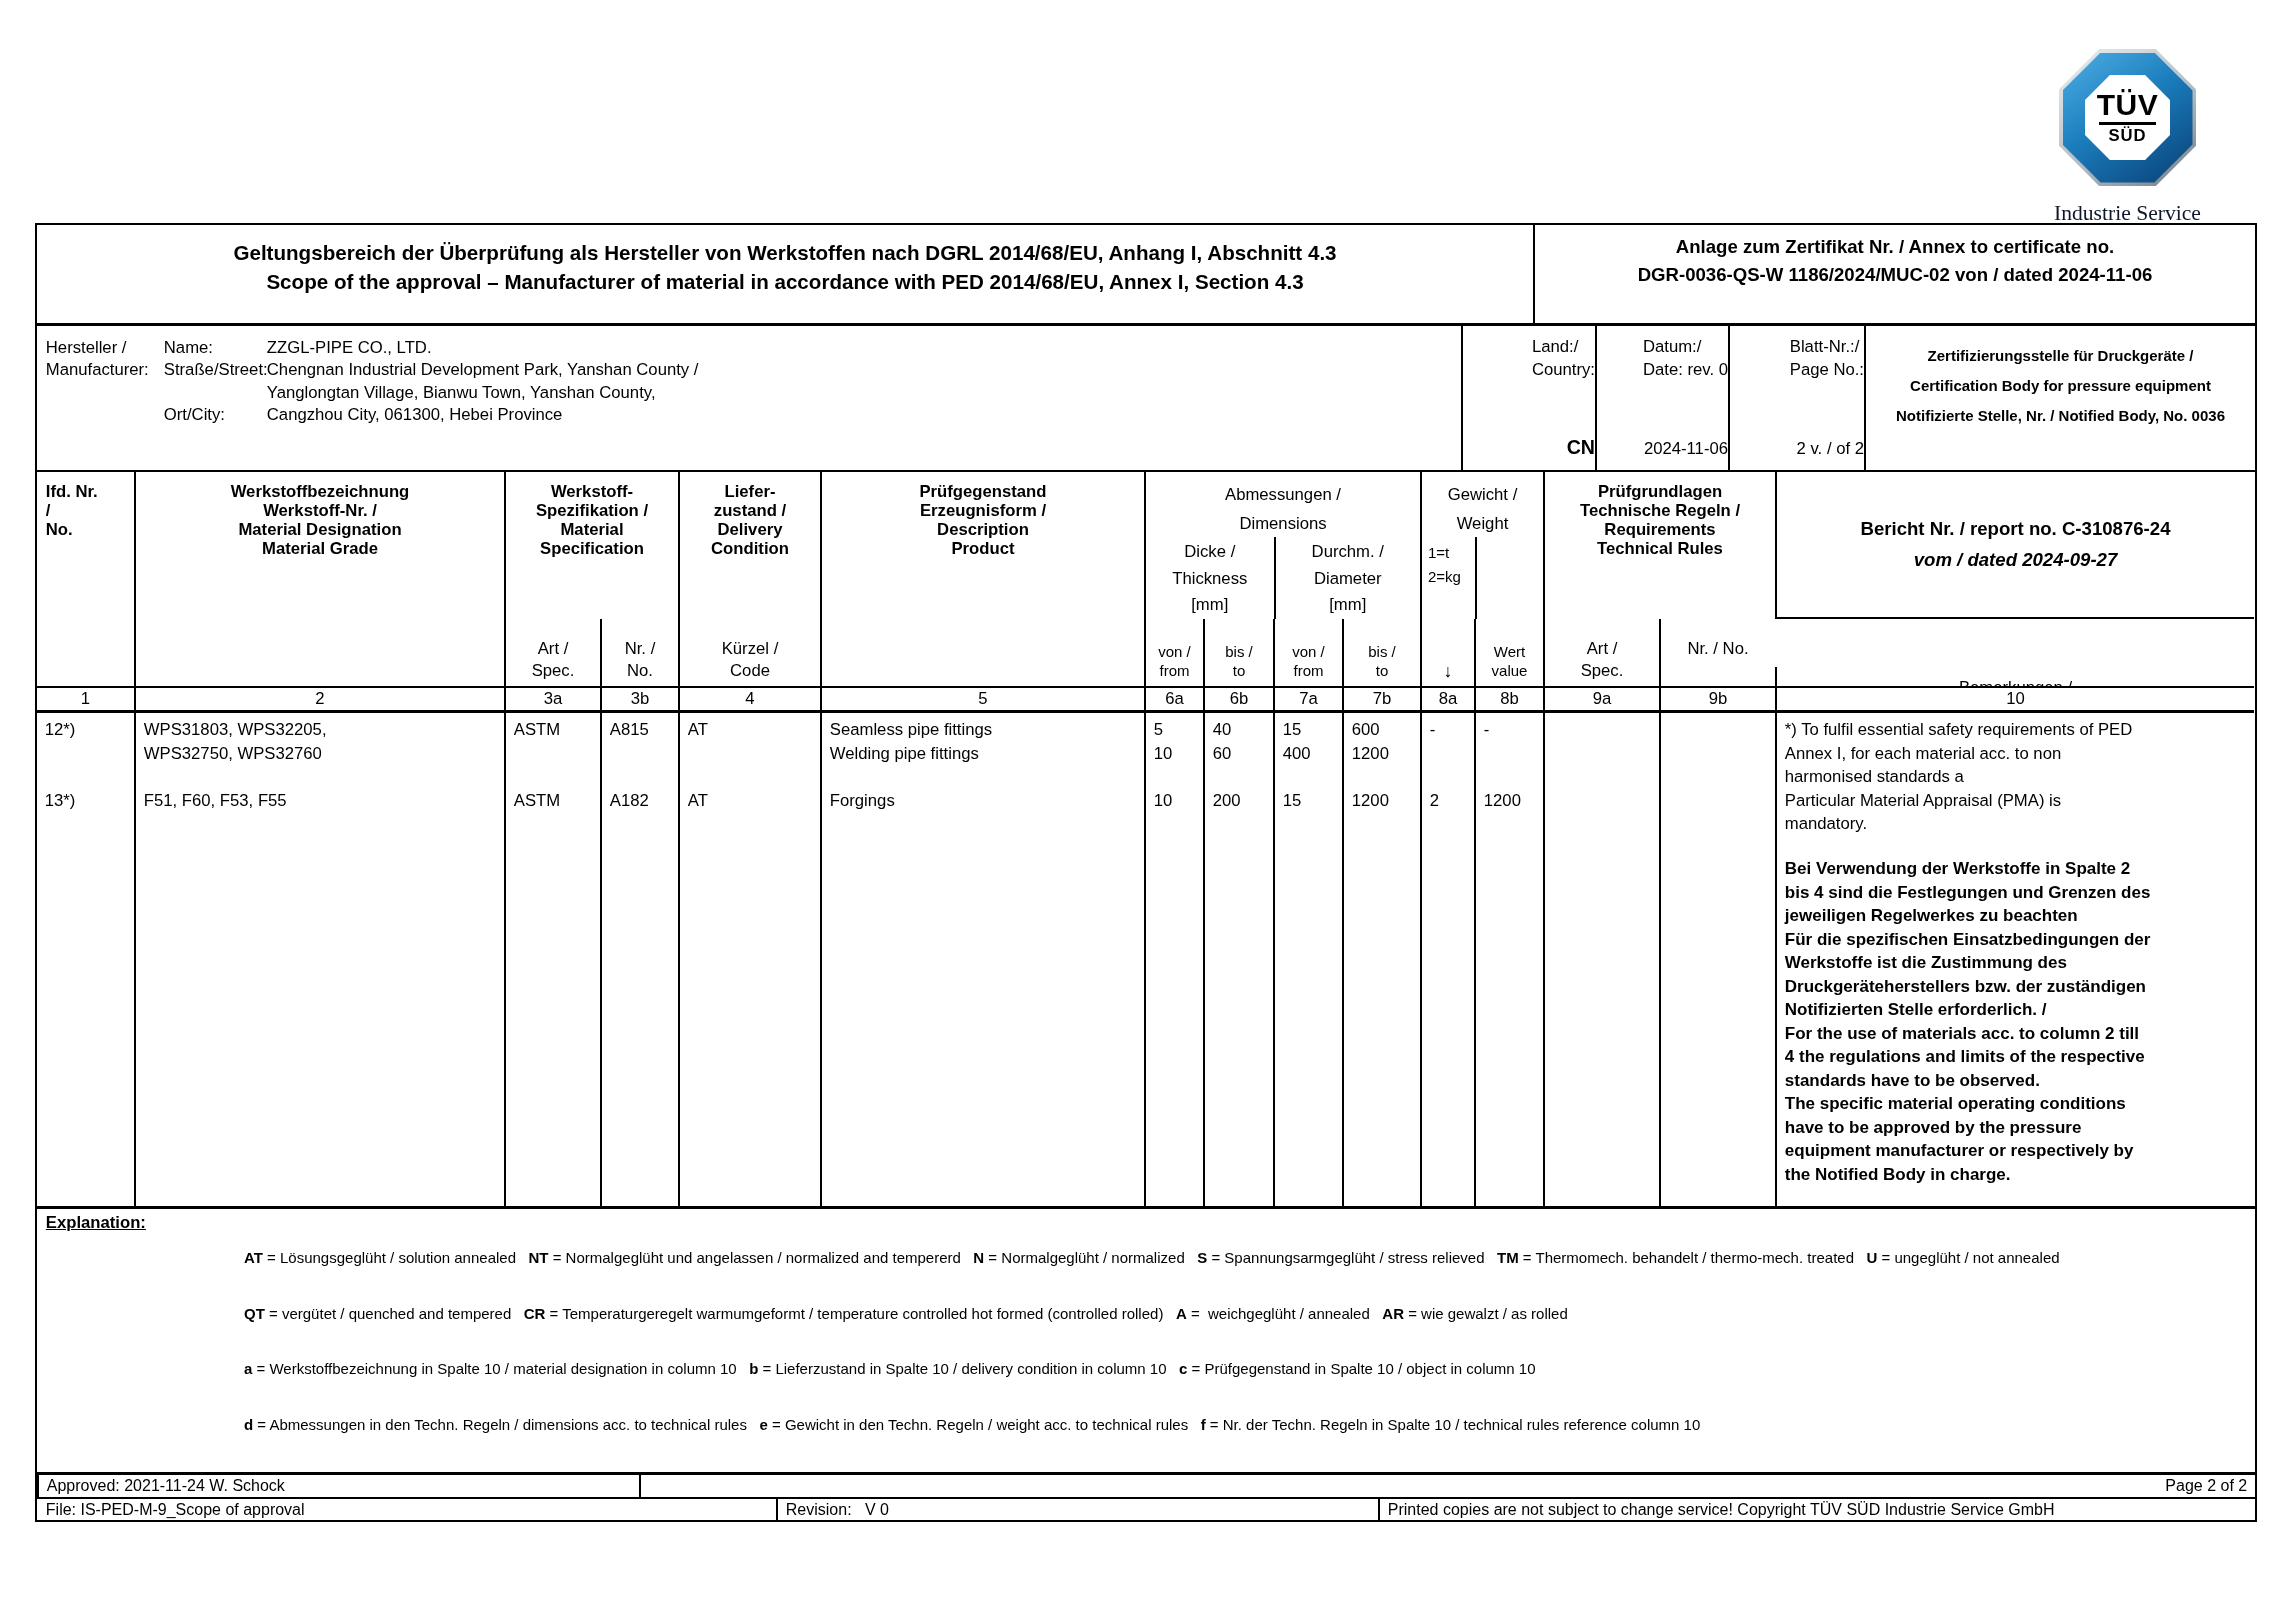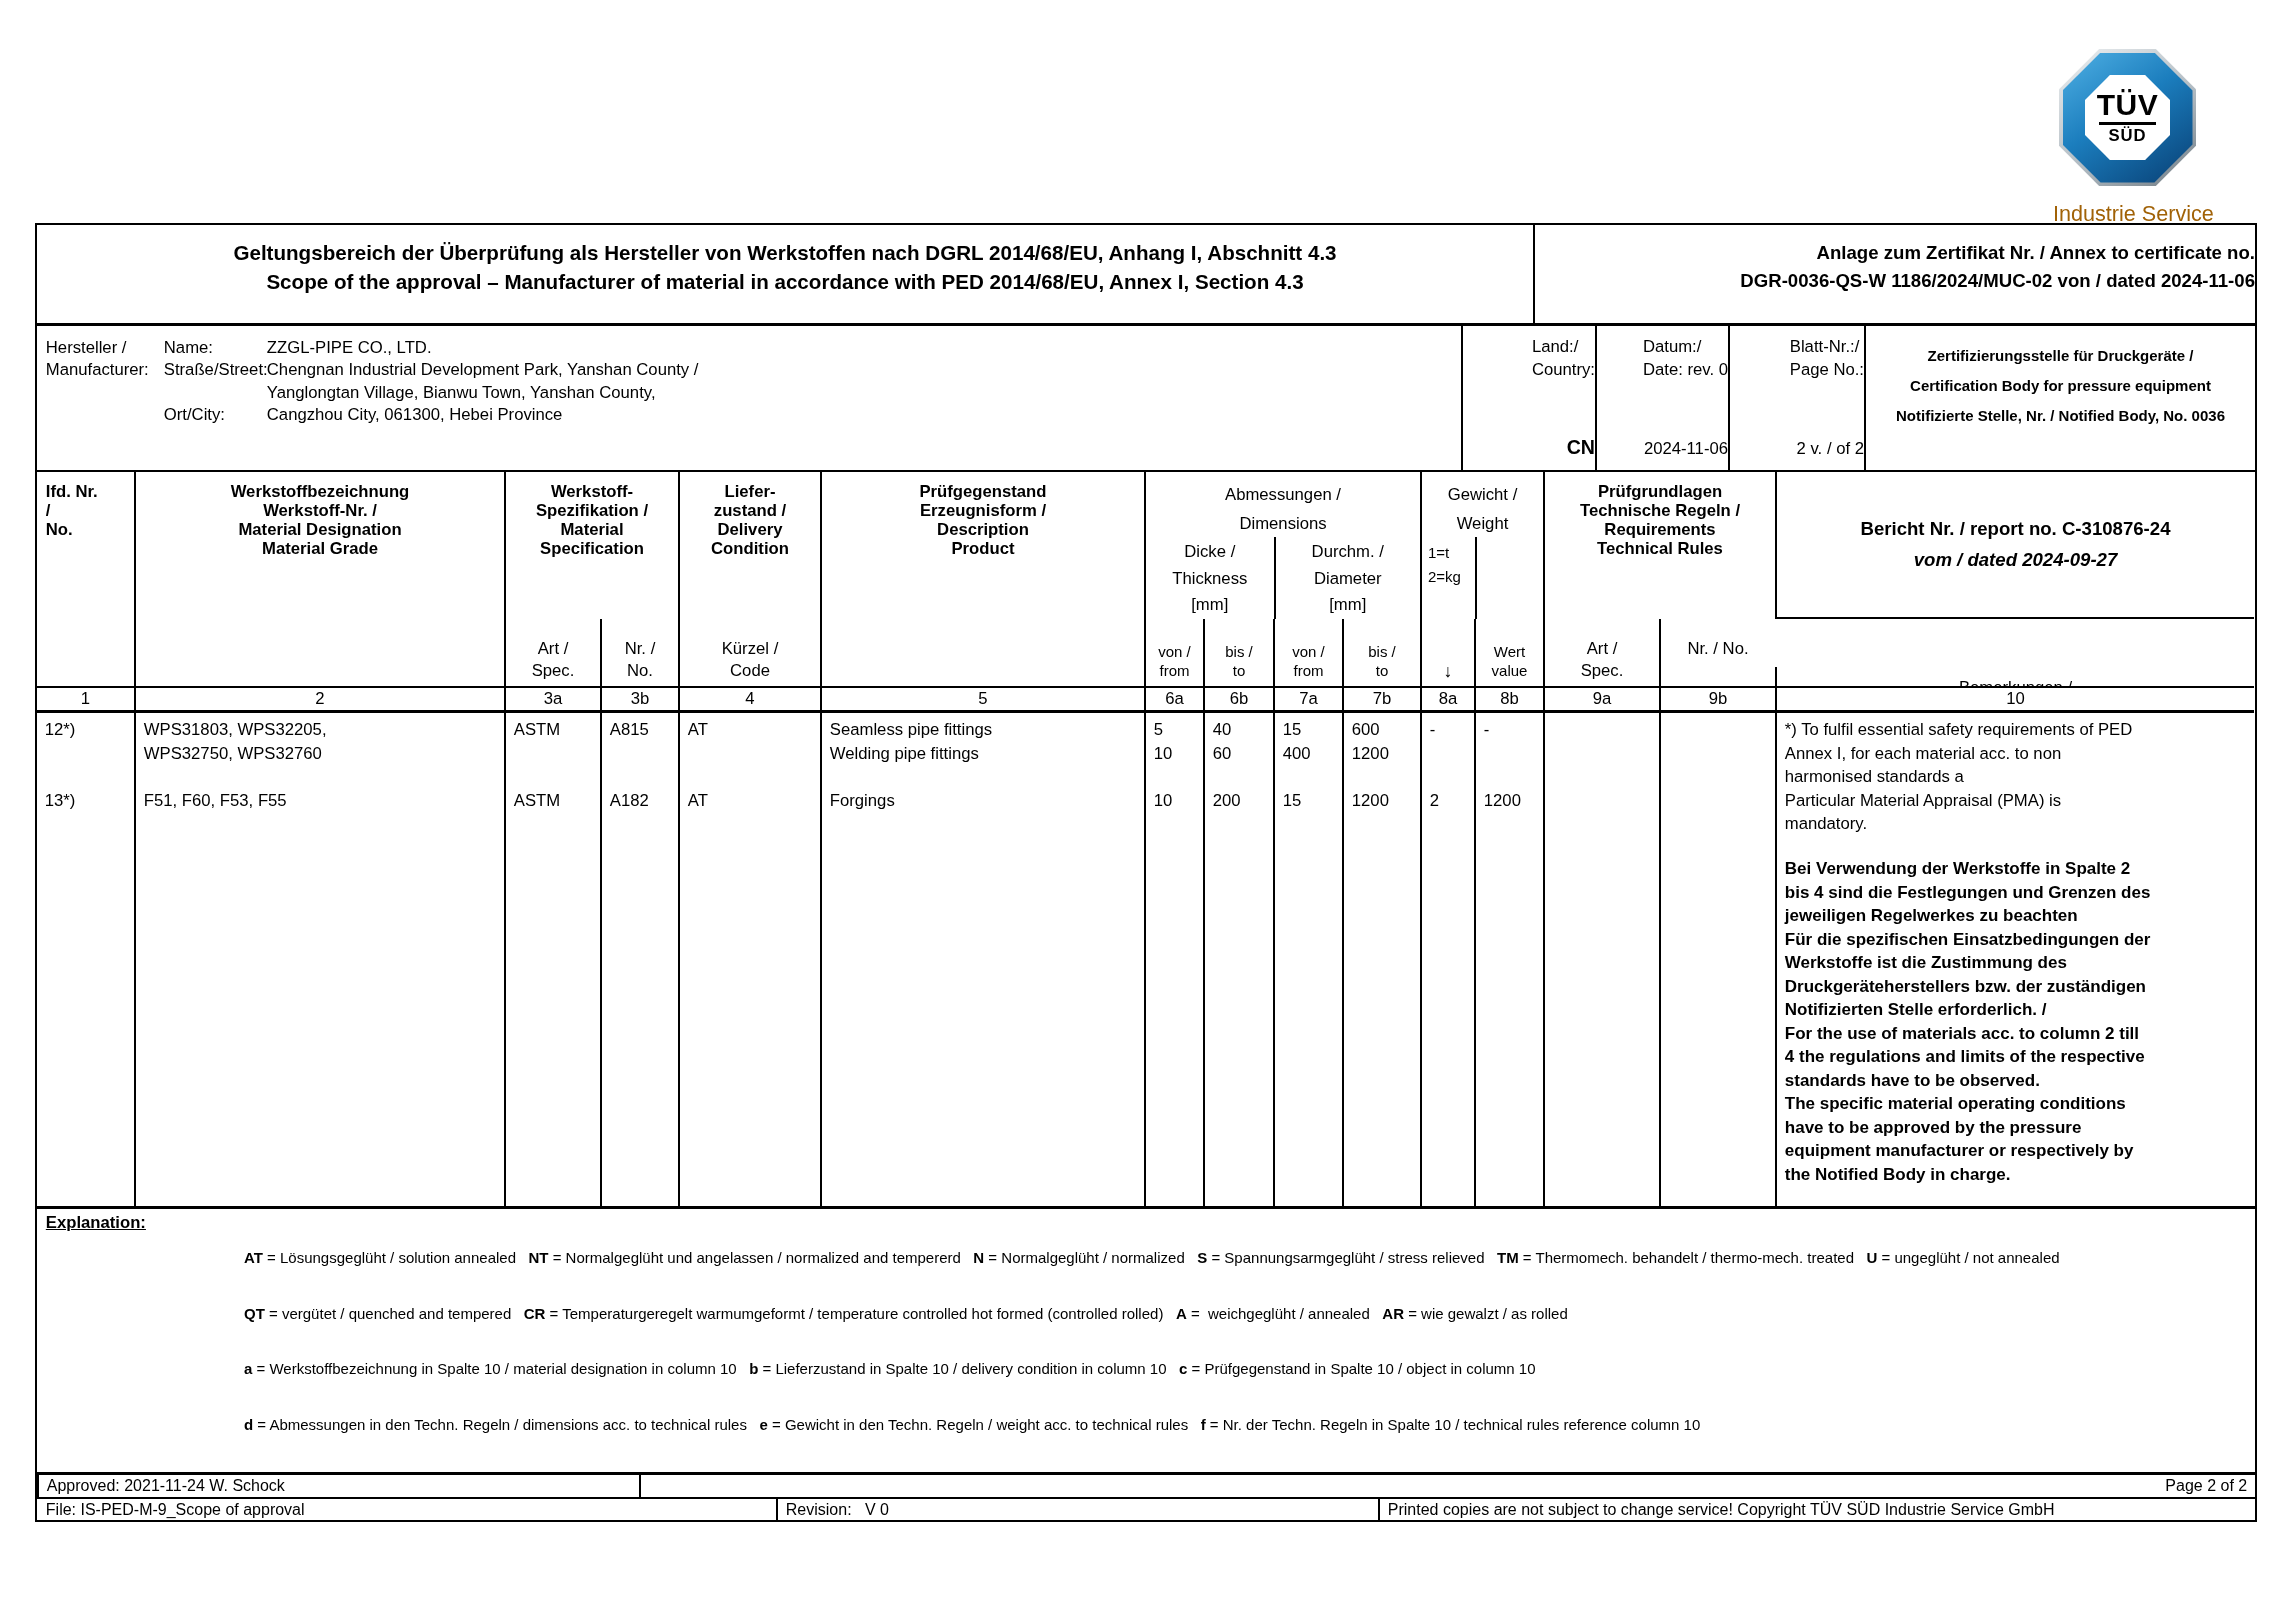--- a/index.html
+++ b/index.html
@@ -10,31 +10,31 @@
   .logo { position: absolute; left: 2053px; top: 49px; width: 149px; text-align: center; }
   .octa { clip-path: polygon(29.3% 0,70.7% 0,100% 29.3%,100% 70.7%,70.7% 100%,29.3% 100%,0 70.7%,0 29.3%); }
   .rim  { width: 137px; height: 137px; margin: 0 auto; background: linear-gradient(145deg,#eef1f3 0%,#aeb8bf 60%,#6f7a82 100%);
           display: flex; align-items: center; justify-content: center; }
   .blue { width: 130px; height: 130px; background: linear-gradient(145deg,#4fb0e4 0%,#1b7dbd 45%,#083f74 100%);
           display: flex; align-items: center; justify-content: center; }
   .white{ width: 85px; height: 85px; background: #fff; display: flex; flex-direction: column; align-items: center; justify-content: center; }
   .logo-tuv  { font-weight: bold; font-size: 30px; line-height: 30px; letter-spacing: 0.5px; }
   .logo-rule { width: 57px; height: 2.9px; background: #000; margin: 2px 0 2.9px; }
   .logo-sued { font-weight: bold; font-size: 16.7px; line-height: 16.7px; letter-spacing: 1px; }
-  .logo-sub  { margin-top: 14.7px; font-size: 21.6px; color: #a16207; white-space: nowrap; }
+  .logo-sub  { margin-top: 14.7px; font-size: 21.6px; color: #0f172a; white-space: nowrap; font-family: Liberation Serif, serif; }
 
   
   .frame { position: absolute; left: 35px; top: 223px; width: 2222px; height: 1299px;
            border: 2.9px solid #000; display: flex; flex-direction: column; }
   .ctr { text-align: center; }
 
   
   .s1 { flex: 0 0 101px; border-bottom: 3.9px solid #000; display: flex; }
   .s1-title { width: 1496px; padding-top: 12.7px; text-align: center; font-weight: bold; font-size: 20.6px; line-height: 29px; }
-  .s1-annex { flex: 1; border-left: 2.9px solid #000; text-align: right; padding-top: 14px;
+  .s1-annex { flex: 1; border-left: 2.9px solid #000; text-align: center; padding-top: 8px;
               font-weight: bold; font-size: 18.6px; line-height: 28px; }
 
   
   .s2 { flex: 0 0 146px; border-bottom: 2.9px solid #000; display: flex; font-size: 16.7px; }
   .m-addr { width: 1424px; padding: 10.8px 0 0 8.8px; }
   .m-grid { display: grid; grid-template-columns: 118px 103px auto; line-height: 22.5px; }
   .m-cell { border-left: 2px solid #000; display: flex; flex-direction: column; padding-top: 8.8px; align-items: flex-end; }
   .m-country { width: 134px; } .m-date { width: 133px; } .m-page { width: 136px; }
   .m-top { padding-left: 7.8px; line-height: 23.5px; white-space: pre-line; }
   .m-val { margin-top: auto; margin-bottom: 10.8px; text-align: center; }

